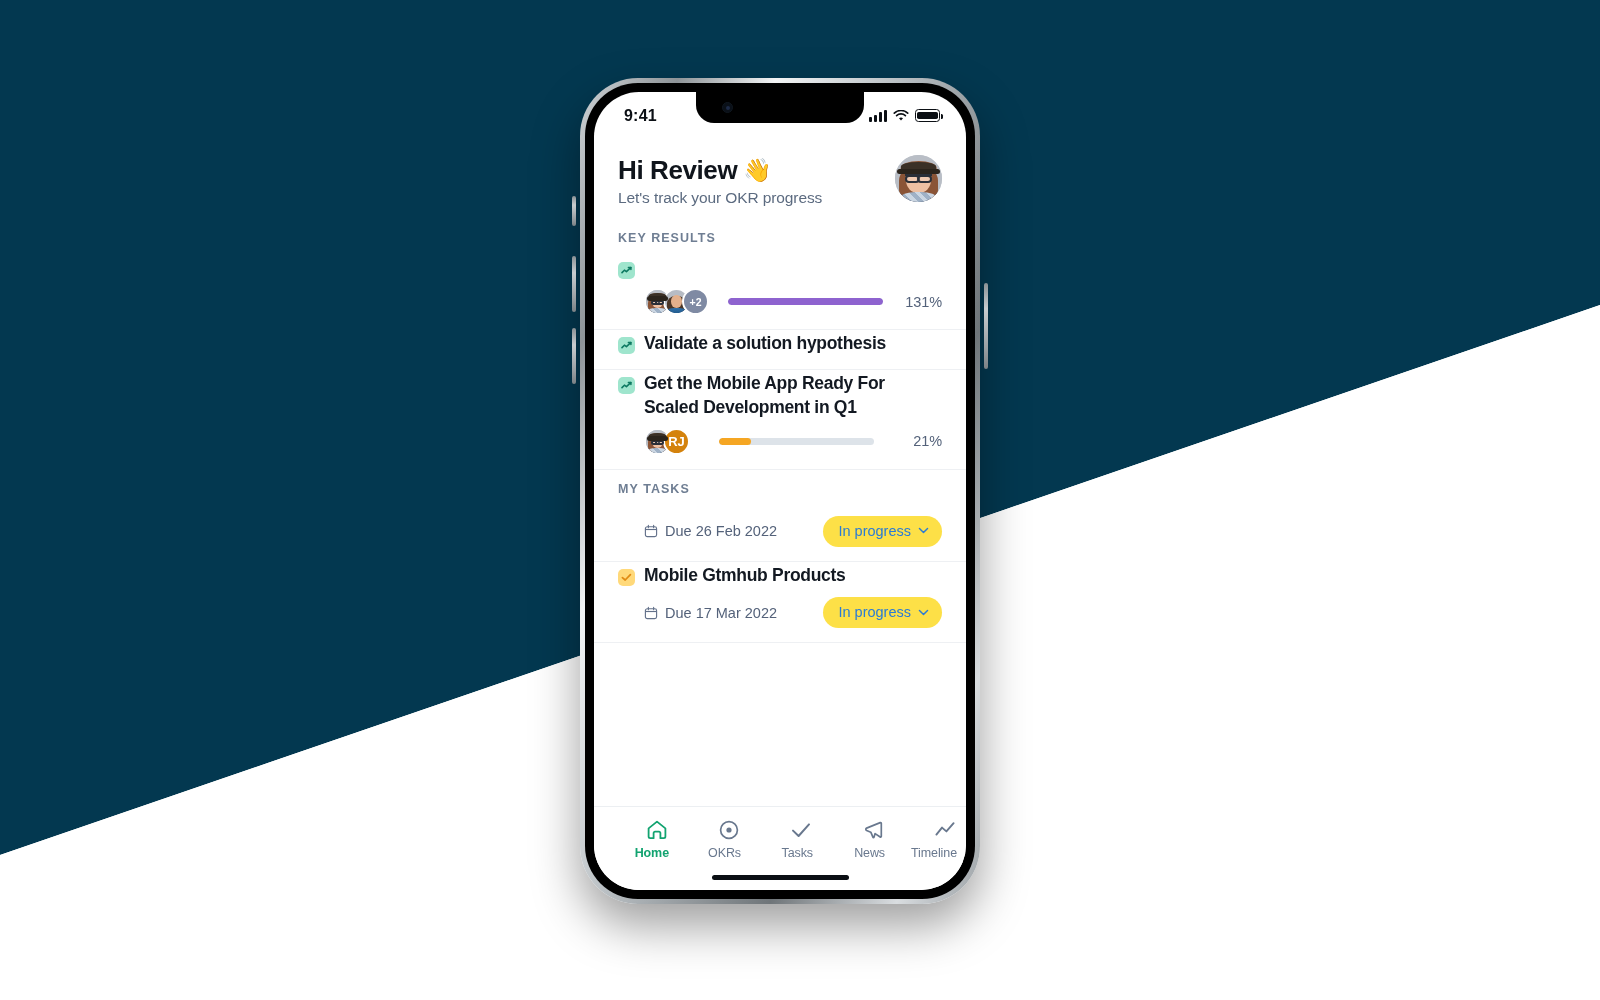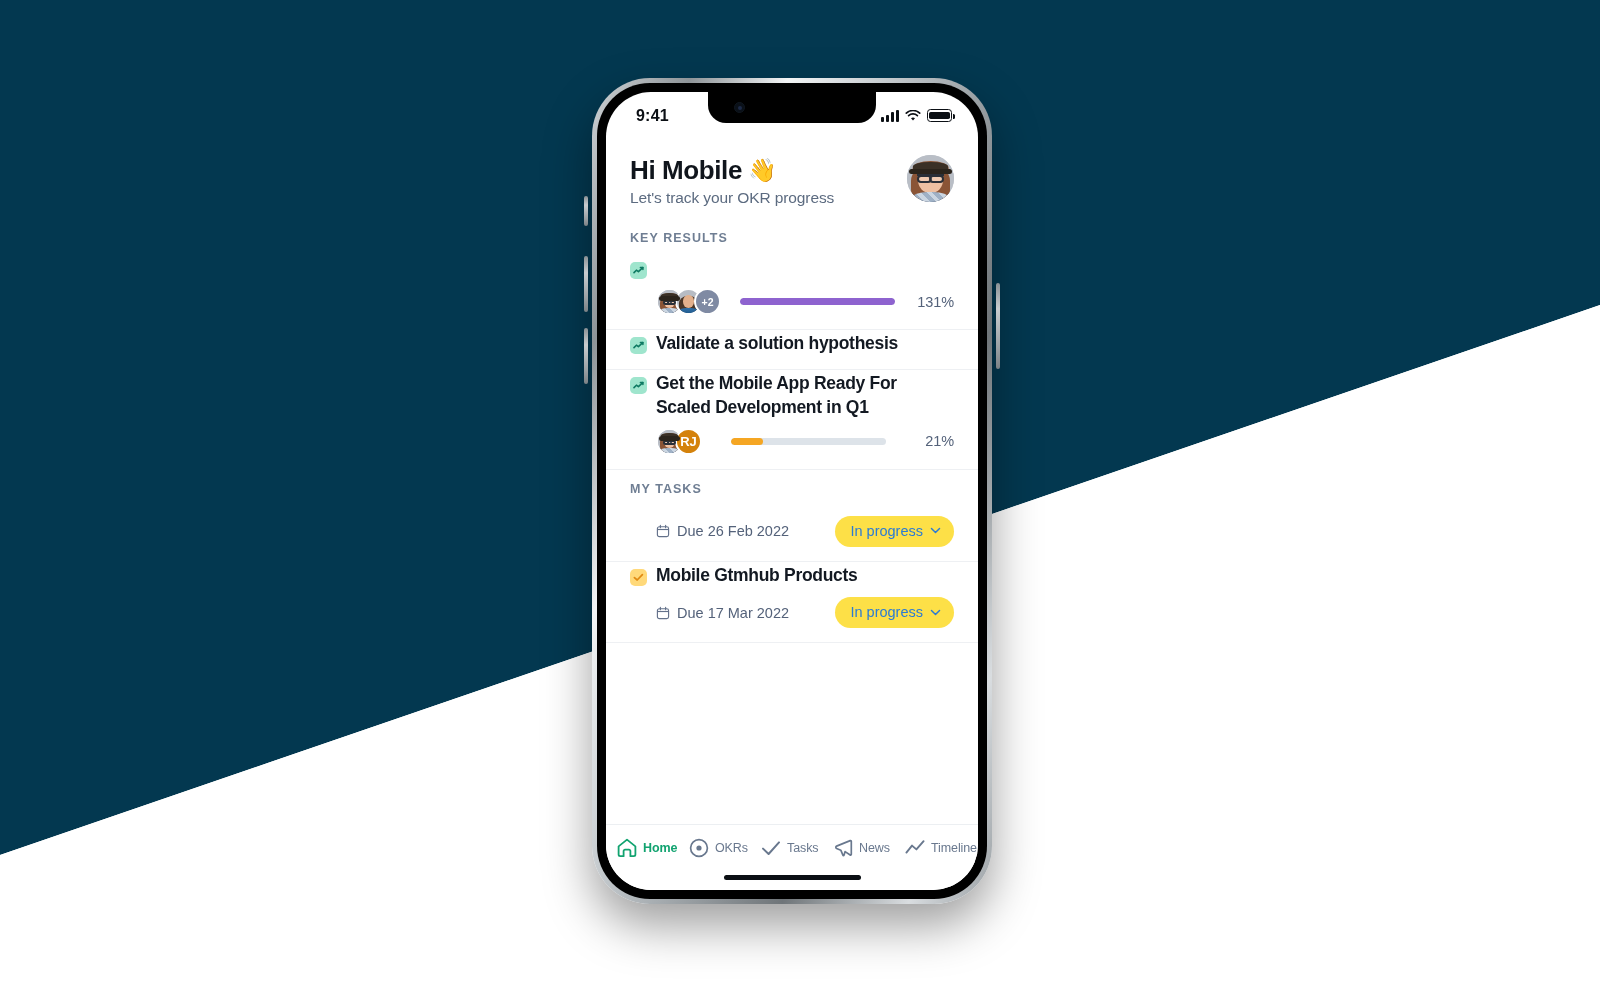--- a/index.html
+++ b/index.html
@@ -18,21 +18,21 @@
   }
   #bg-white {
     position: absolute; inset: 0;
     background: #ffffff;
     clip-path: polygon(0 855px, 1600px 305px, 1600px 1000px, 0 1000px);
   }
 
   
   #phone {
     position: absolute;
-    left: 592px; top: 78px;
+    left: 580px; top: 78px;
     width: 400px; height: 826px;
     border-radius: 58px;
     background: linear-gradient(110deg, #cfd3d6 0%, #8e9498 14%, #f2f4f5 28%, #b9bfc3 46%, #6f7579 70%, #d9dde0 88%, #9aa0a4 100%);
     padding: 5px;
     box-shadow: 0 22px 48px rgba(0,0,0,.38);
   }
   #phone-inner {
     position: relative;
     width: 100%; height: 100%;
     background: #000;
@@ -291,21 +291,21 @@
 
   
   #tabbar {
     flex: 0 0 auto;
     border-top: 1px solid #eceff2;
     display: flex; align-items: center; justify-content: space-around;
     padding: 11px 6px 4px 6px;
     background: #fff;
   }
   .tab {
-    display: flex; flex-direction: row; align-items: center; gap: 4px;
+    display: flex; flex-direction: column; align-items: flex-end; gap: 4px;
     width: 66px;
   }
   .tab-label { font-size: 12.5px; color: #69788e; letter-spacing: -.1px; }
   .tab.active .tab-label { color: #12a370; font-weight: bold; }
   #home-indicator {
     flex: 0 0 auto;
     height: 26px;
     display: flex; align-items: center; justify-content: center;
     background: #fff;
   }
@@ -351,21 +351,21 @@
           </span>
           <span class="batt">
               <span></span>
             </span>
         </div>
       </div>
 
       <div id="app-header">
         <div>
           <div id="greeting-line">
-            <div id="greeting">Hi Mobile</div>
+            <div id="greeting">Hi Review</div>
             <div id="wave-emoji">👋</div>
           </div>
           <div id="subtitle">Let's track your OKR progress</div>
         </div>
         <div id="header-avatar">
           <div class="ph f1">
             <div class="ph-hair"></div>
               <div class="ph-face"></div>
             <div class="ph-glass"></div>
               <div class="ph-hat"></div>

